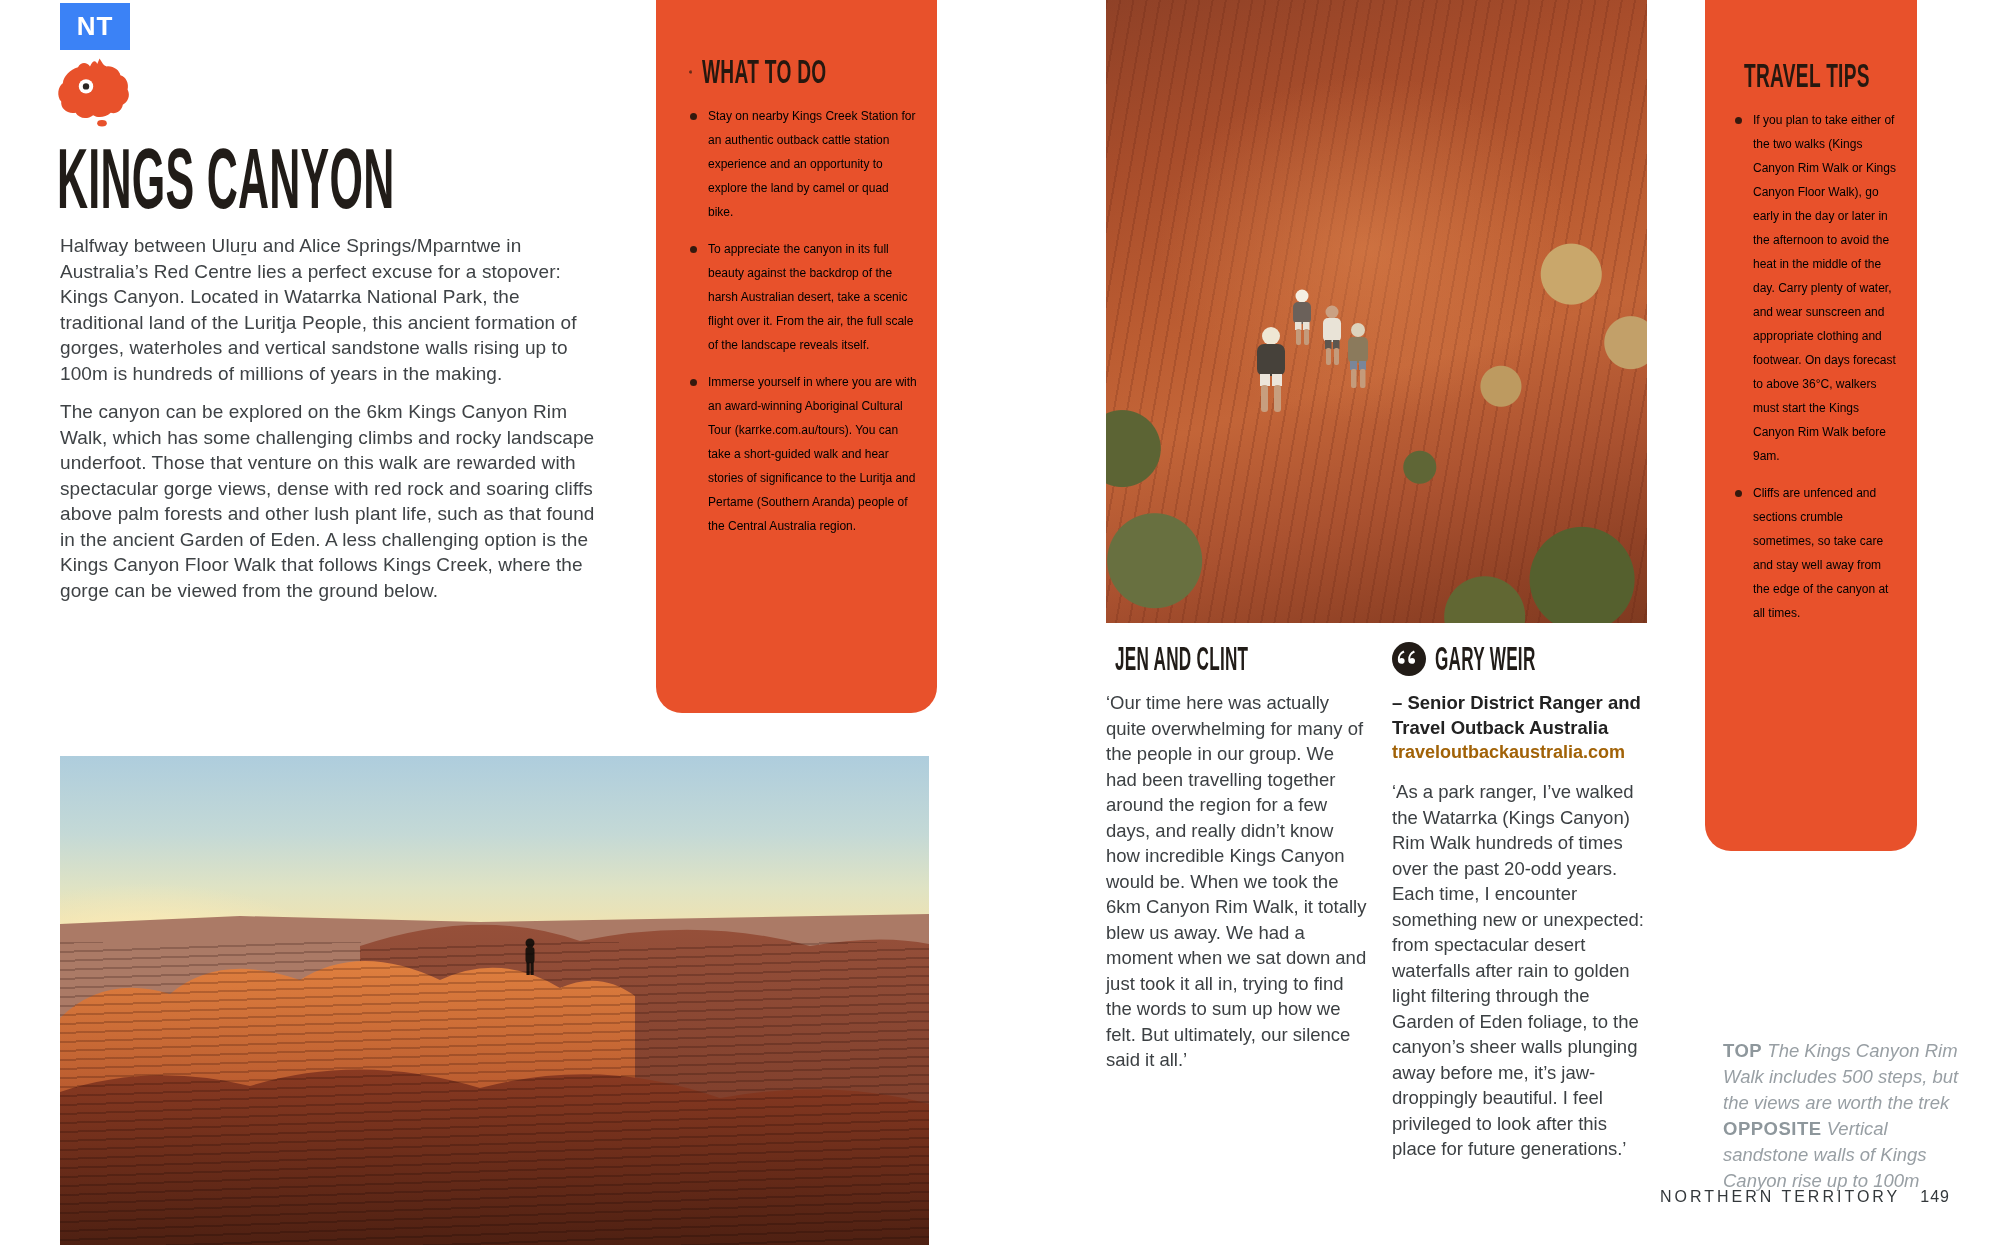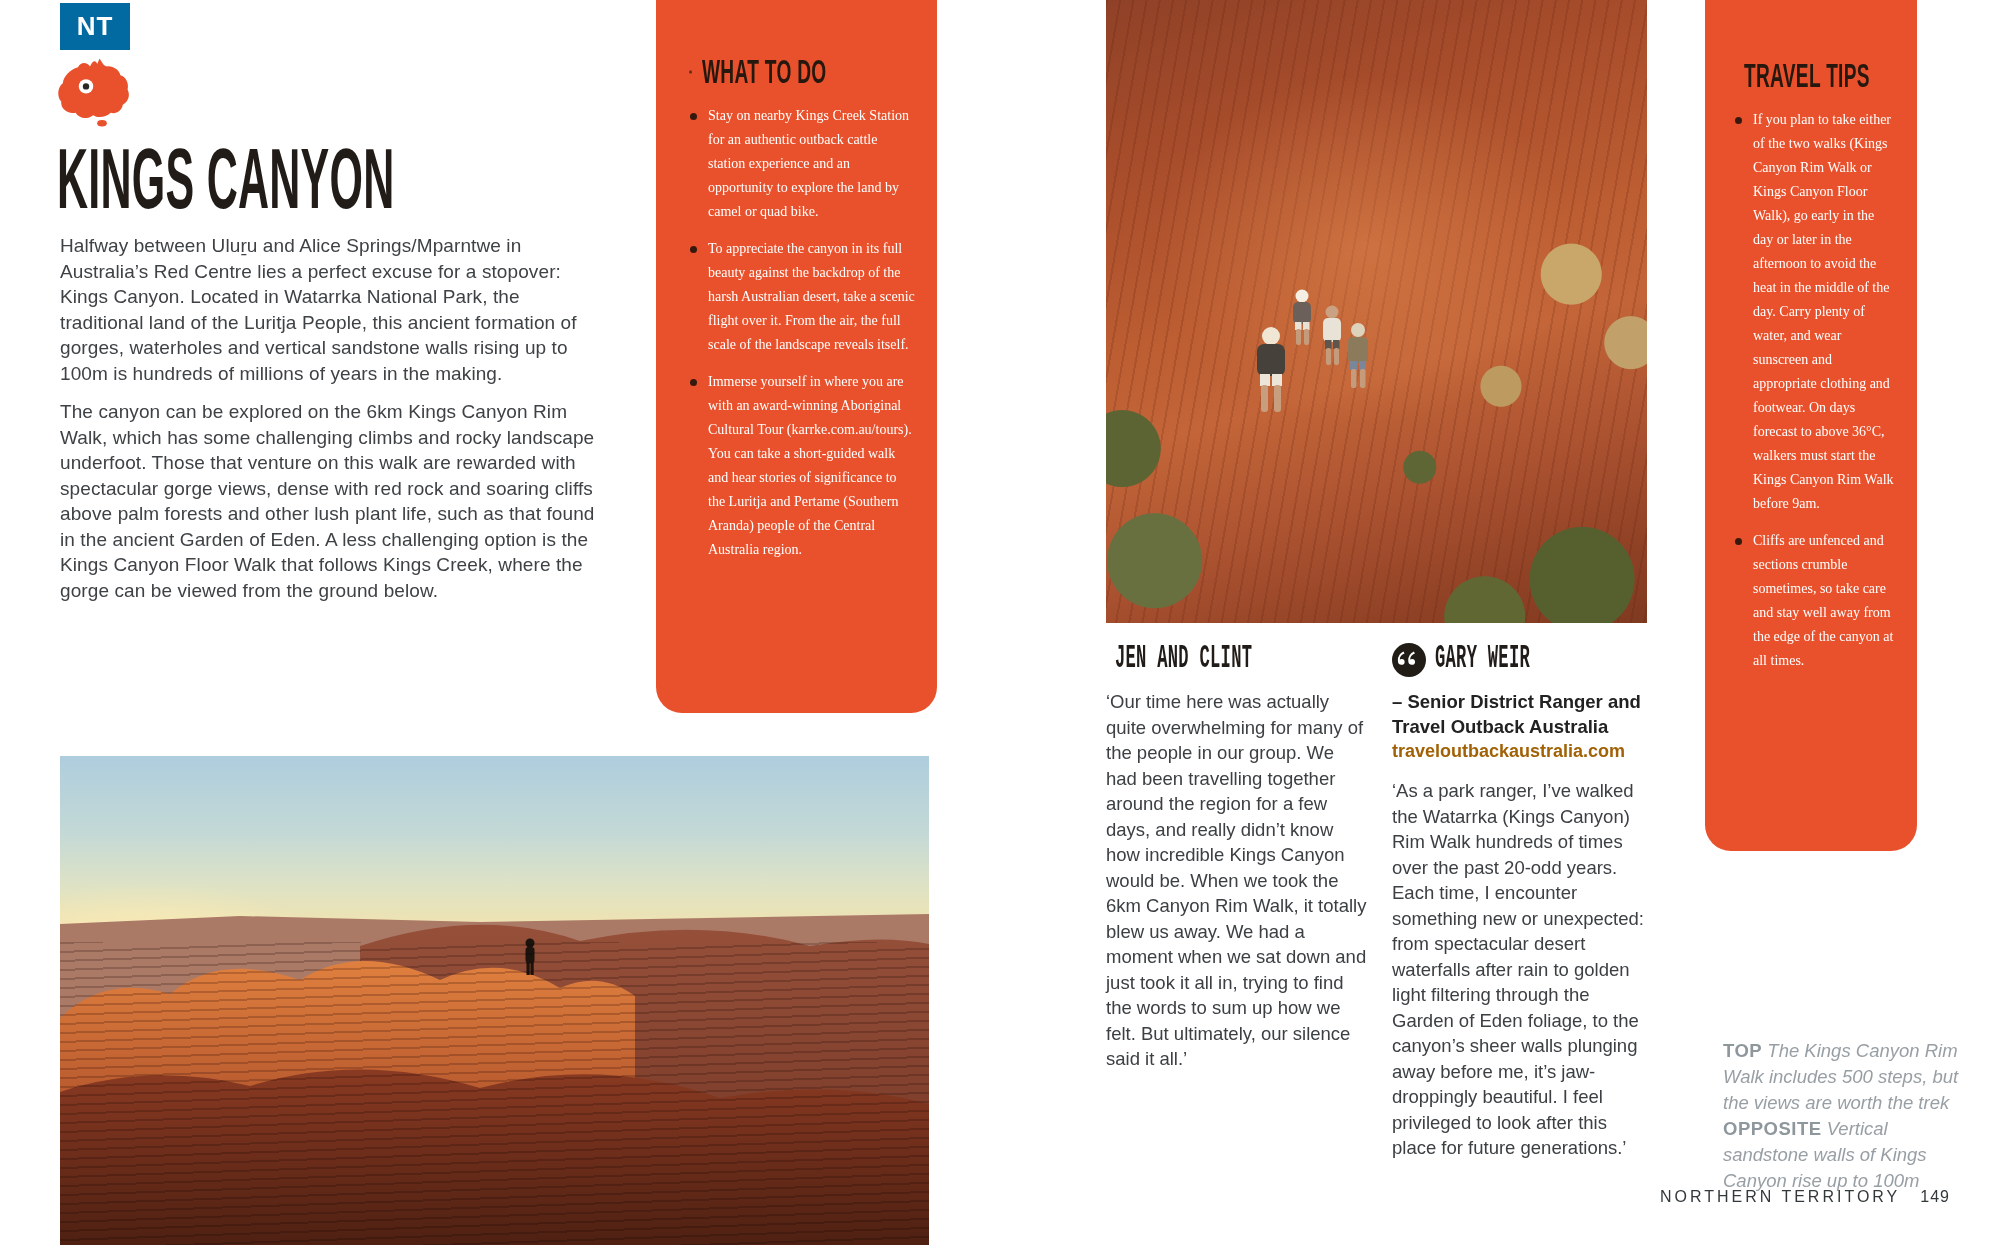--- a/index.html
+++ b/index.html
@@ -4,46 +4,46 @@
 <style>
   html,body{margin:0;padding:0;background:#ffffff;}
   .page{position:relative;width:2006px;height:1245px;background:#ffffff;overflow:hidden;
         font-family:"Liberation Sans", sans-serif;color:#3e4245;}
 
   
   .cond{display:inline-block;font-weight:700;transform-origin:left center;white-space:nowrap;
         color:#211c18;letter-spacing:.5px;}
 
   
-  .nt-badge{position:absolute;left:60px;top:3px;width:70px;height:47px;background:#0369a1;
+  .nt-badge{position:absolute;left:60px;top:3px;width:70px;height:47px;background:#3b82f6;
             color:#fff;font-weight:700;font-size:26px;letter-spacing:1px;
             display:flex;align-items:center;justify-content:center;}
   .aus-icon{position:absolute;left:54px;top:54px;width:80px;height:76px;}
 
   
   .headline{position:absolute;left:57px;top:138px;margin:0;line-height:.95;}
   .headline .cond{font-size:86px;transform:scaleX(.5);}
   .article{position:absolute;left:60px;top:233px;width:548px;}
   .article p{margin:0 0 13px 0;font-size:19px;line-height:25.5px;color:#3e4245;letter-spacing:.1px;}
 
   
   .box{position:absolute;background:#E8512B;border-radius:0 0 26px 26px;box-sizing:border-box;}
   .box-head{display:flex;align-items:center;gap:10px;margin-bottom:10px;}
   .box-head .cond{font-size:33px;transform:scaleX(.58);color:#26180f;}
   .box ul{list-style:none;margin:12px 0 0 0;padding:0;}
   .box li{position:relative;padding-left:19px;margin-bottom:13px;
-          font-size:14px;line-height:24px;color:#ffffff;font-family:Liberation Serif, serif;}
+          font-size:12px;line-height:24px;color:#000000;}
   .box li::before{content:"";position:absolute;left:1px;top:9px;width:7px;height:7px;
           border-radius:50%;background:#35190e;}
   .what-to-do{left:656px;top:0;width:281px;height:713px;padding:52px 20px 13px 33px;}
   .travel-tips{left:1705px;top:0;width:212px;height:851px;padding:56px 20px 0 29px;}
 
   
   .quote-col{position:absolute;top:640px;}
-  .q-head{display:flex;align-items:flex-end;gap:9px;margin-bottom:12px;font-family:Liberation Mono, monospace;}
+  .q-head{display:flex;align-items:center;gap:9px;margin-bottom:12px;}
   .q-head .cond{font-size:33px;transform:scaleX(.52);}
   .q-text{margin:0;font-size:18.5px;line-height:25.5px;color:#3c4043;}
   .jen{left:1106px;width:262px;}
   .gary{left:1392px;width:262px;}
   .attrib{margin:0;font-size:18.5px;line-height:25px;font-weight:700;color:#222222;}
   .website{margin:0 0 14px 0;font-size:18px;line-height:25px;font-weight:700;color:#a16207;}
 
   
   .photo{position:absolute;overflow:hidden;}
   .photo-trail{left:1106px;top:0;width:541px;height:623px;

